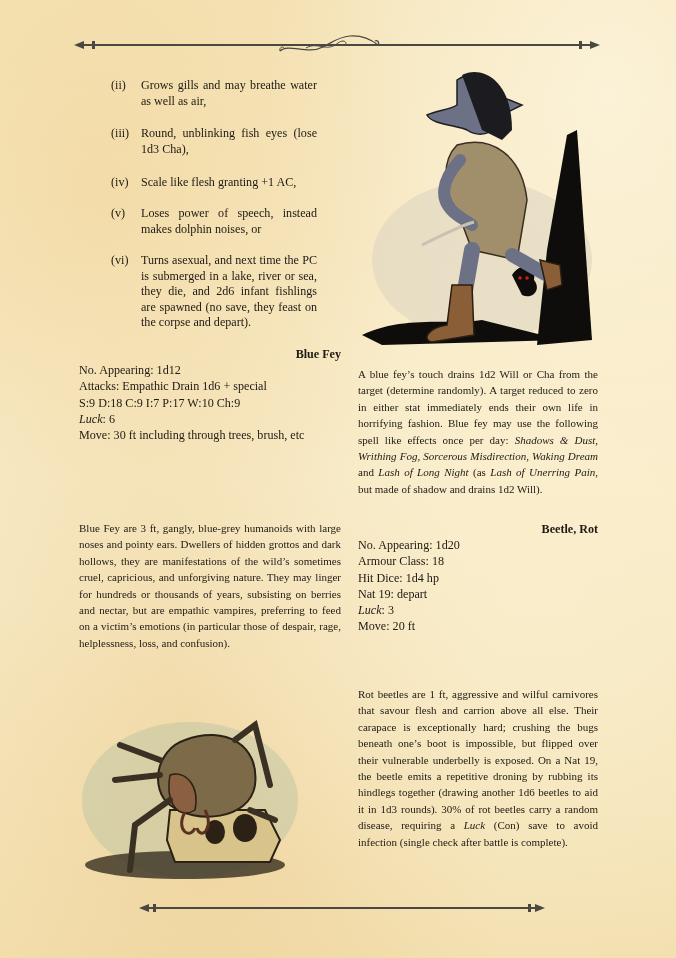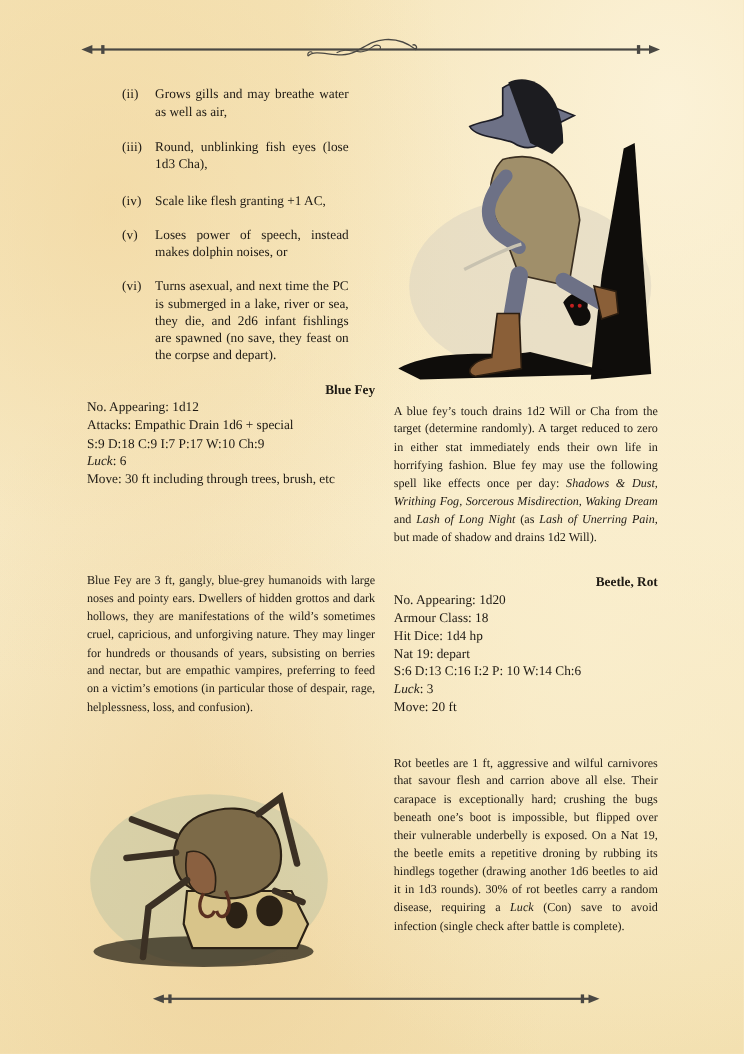--- a/index.html
+++ b/index.html
@@ -116,21 +116,20 @@
 </svg>
 
 <p class="para" style="left:358px; top:366px; width:240px; margin:0;"><span>A blue fey’s touch drains 1d2 Will or Cha from the target (determine randomly). A target reduced to zero in either stat immediately ends their own life in horrifying fashion. Blue fey may use the following spell like effects once per day: </span><i>Shadows &amp; Dust,</i> <i>Writhing Fog,</i> <i>Sorcerous Misdirection,</i> <i>Waking Dream</i><span> and </span><i>Lash of Long Night</i><span> (as </span><i>Lash of Unerring Pain,</i><span> but made of shadow and drains 1d2 Will).</span></p>
 
 <div class="statblock" style="left:358px; top:521px; width:240px;">
   <div class="name">Beetle, Rot</div>
   <div>No. Appearing: 1d20</div>
   <div>Armour Class: 18</div>
   <div>Hit Dice: 1d4 hp</div>
   <div>Nat 19: depart</div>
-  <div>S:6 D:13 C:16 I:2 P: 10 W:14 Ch:6</div>
   <div><i>Luck</i><span>: 3</span></div>
   <div>Move: 20 ft</div>
 </div>
 
 <p class="para" style="left:358px; top:686px; width:240px; margin:0;"><span>Rot beetles are 1 ft, aggressive and wilful carnivores that savour flesh and carrion above all else. Their carapace is exceptionally hard; crushing the bugs beneath one’s boot is impossible, but flipped over their vulnerable underbelly is exposed. On a Nat 19, the beetle emits a repetitive droning by rubbing its hindlegs together (drawing another 1d6 beetles to aid it in 1d3 rounds). 30% of rot beetles carry a random disease, requiring a </span><i>Luck</i><span> (Con) save to avoid infection (single check after battle is complete).</span></p>
 
 <div id="bottom-rule" class="rule">
   <span class="tip left"></span>
   <span class="knob" style="left:6px"></span>
   <span class="knob" style="right:6px"></span>

